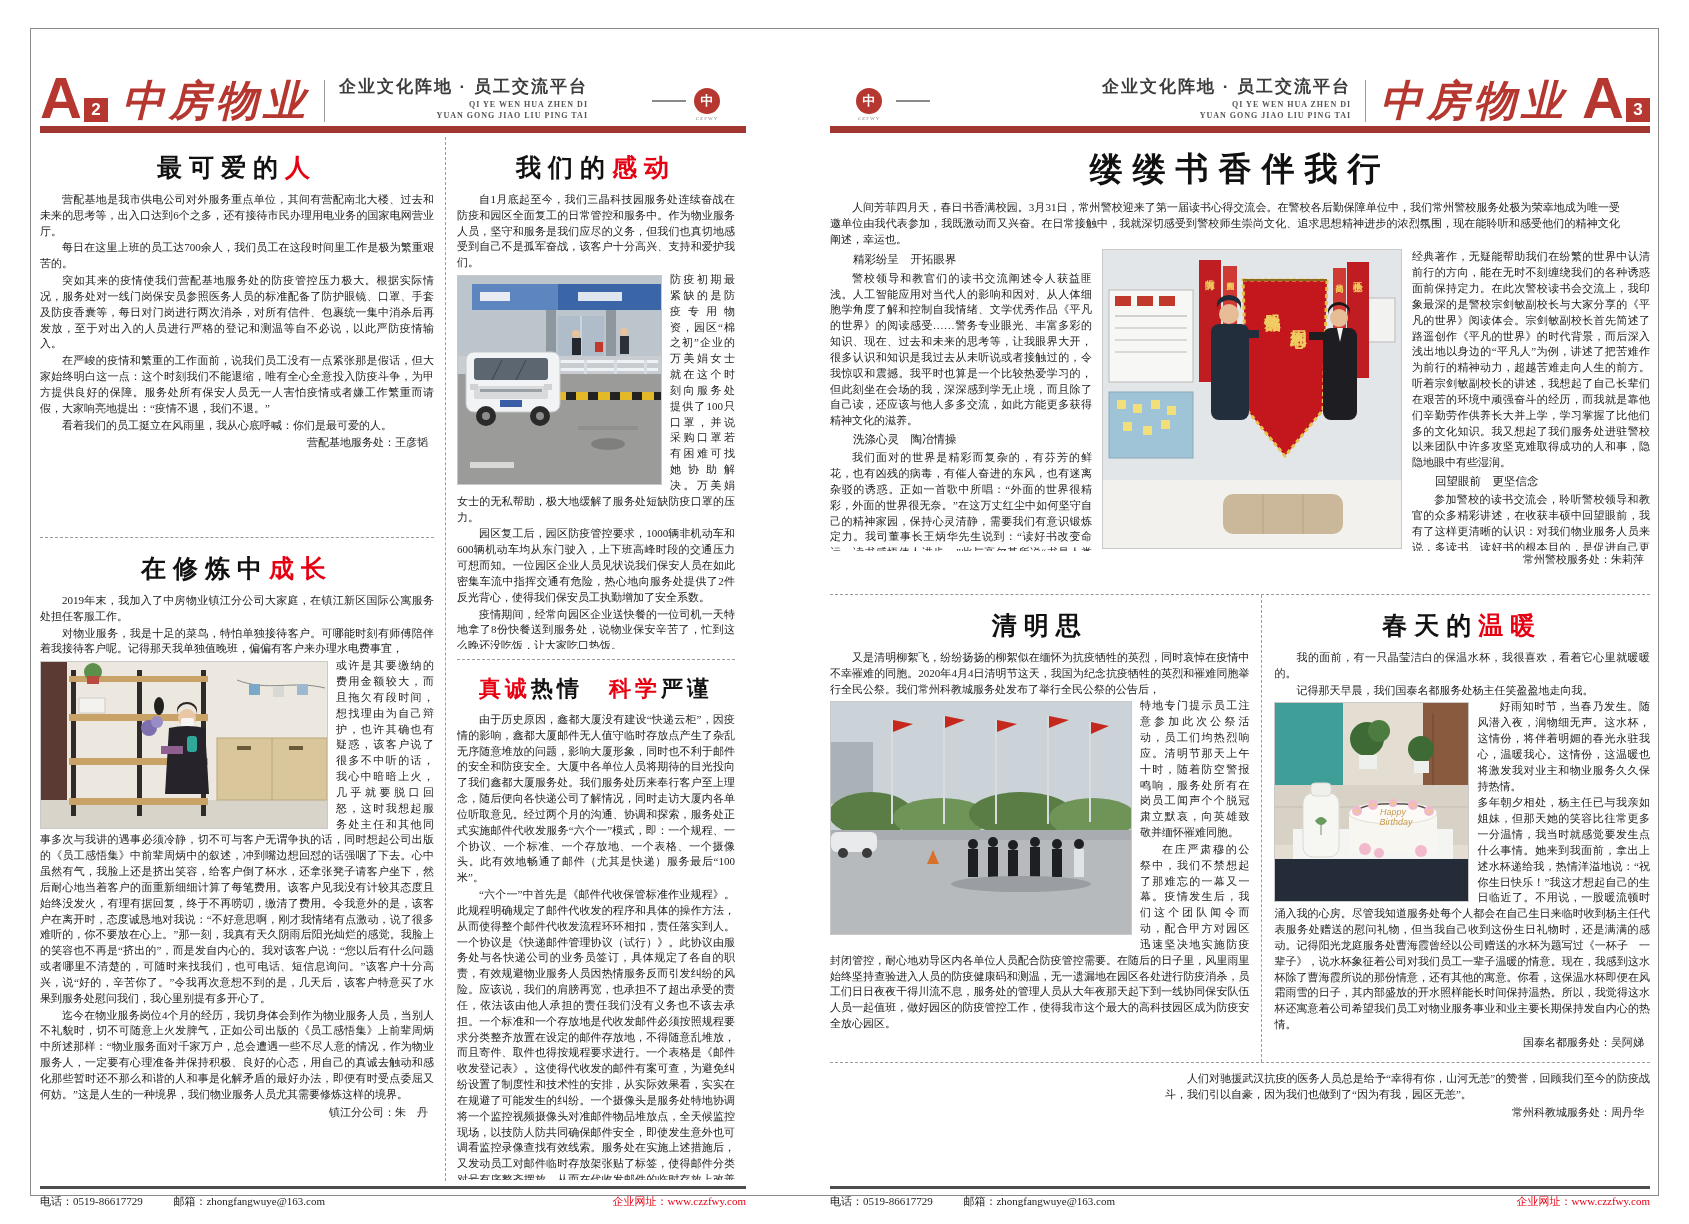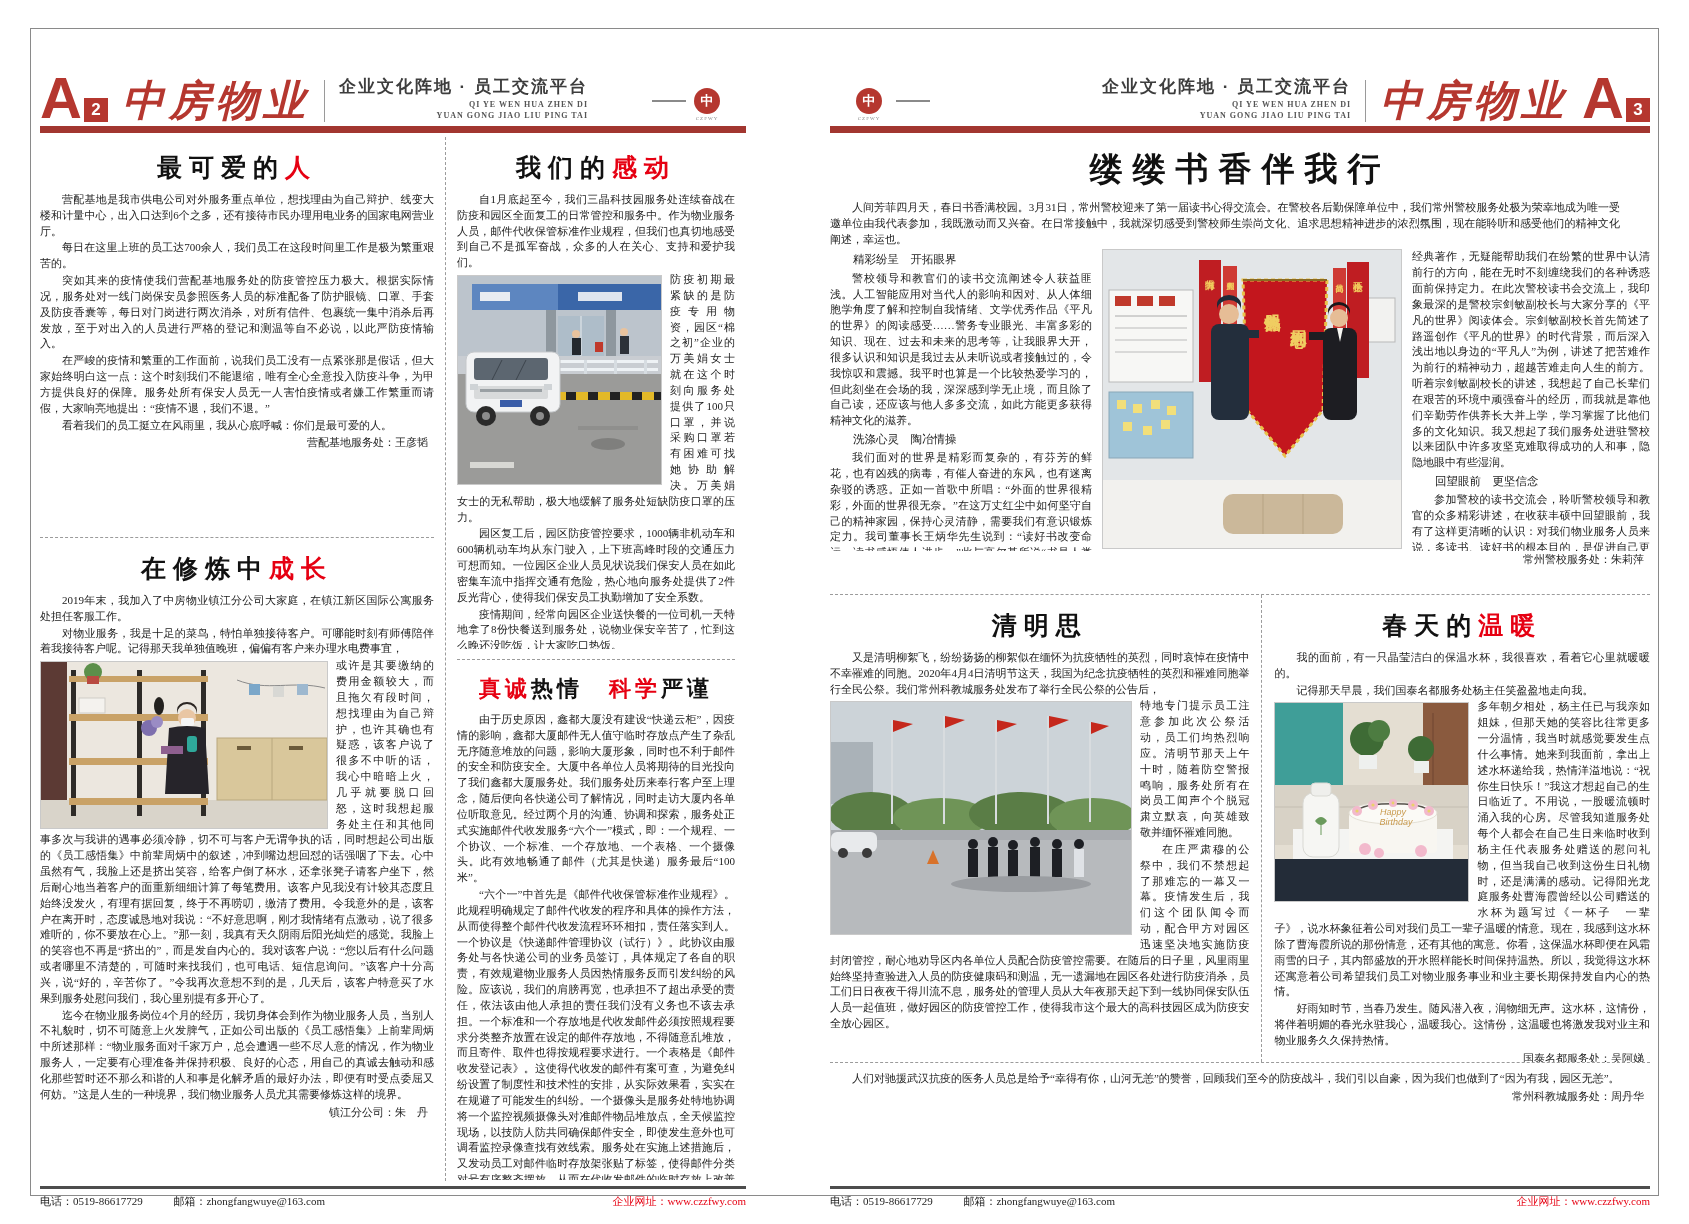--- a/index.html
+++ b/index.html
@@ -42,21 +42,21 @@
   .tri-row{display:flex;gap:10px;height:302px;overflow:hidden;margin-top:2px;}
   .tri-l{width:262px;}
   .tri-m{width:300px;flex:none;}
   .tri-r{width:238px;}
   .tri-m .photo{float:none;margin:0;}
   .top-art{height:455px;overflow:hidden;}
   
   .bottom-box{display:flex;border-top:1px dashed #9b9b9b;border-bottom:1px dashed #9b9b9b;height:467px;overflow:hidden;margin-top:6px;}
   .bb-l{width:420px;padding:0 12px 0 0;border-right:1px dashed #9b9b9b;overflow:hidden;}
   .bb-r{width:376px;padding-left:12px;overflow:hidden;}
-  .final-row{display:flex;margin-top:8px;flex-direction:column;}
+  .final-row{display:flex;margin-top:8px;}
   .final-row .spacer{width:335px;flex:none;}
   .final-row .para{flex:1;}
   
   .foot{position:absolute;top:1186px;}
   .foot-a2{left:40px;width:706px;}
   .foot-a3{left:830px;width:820px;}
   .foot-bar{height:3px;background:#4d4d4d;}
   .foot-row{display:flex;justify-content:space-between;font-size:11px;padding-top:5px;color:#222;}
   .foot-left span{margin-right:28px;}
   .foot-site{color:#e60012;font-weight:400;}
@@ -88,21 +88,21 @@
         <div class="pinyin">YUAN GONG JIAO LIU PING TAI</div>
       </div>
     </header>
     <div class="red-bar"></div>
 
     <div class="cols">
 
       <div class="col1">
         <article class="art" style="height:390px;">
           <h2 class="art-title"><span>最可爱的</span><span class="rt">人</span></h2>
-          <p class="para">营配基地是我市供电公司对外服务重点单位，想找理由为自己辩护、线变大楼和计量中心，出入口达到6个之多，还有接待市民办理用电业务的国家电网营业厅。</p>
+          <p class="para">营配基地是我市供电公司对外服务重点单位，其间有营配南北大楼、过去和未来的思考等，出入口达到6个之多，还有接待市民办理用电业务的国家电网营业厅。</p>
           <p class="para">每日在这里上班的员工达700余人，我们员工在这段时间里工作是极为繁重艰苦的。</p>
           <p class="para">突如其来的疫情使我们营配基地服务处的防疫管控压力极大。根据实际情况，服务处对一线门岗保安员参照医务人员的标准配备了防护眼镜、口罩、手套及防疫香囊等，每日对门岗进行两次消杀，对所有信件、包裹统一集中消杀后再发放，至于对出入的人员进行严格的登记和测温等自不必说，以此严防疫情输入。</p>
           <p class="para">在严峻的疫情和繁重的工作面前，说我们员工没有一点紧张那是假话，但大家始终明白这一点：这个时刻我们不能退缩，唯有全心全意投入防疫斗争，为甲方提供良好的保障。服务处所有保安人员无一人害怕疫情或者嫌工作繁重而请假，大家响亮地提出：“疫情不退，我们不退。”</p>
           <p class="para">看着我们的员工挺立在风雨里，我从心底呼喊：你们是最可爱的人。</p>
           <div class="sig">营配基地服务处：王彦韬</div>
         </article>
         <div class="hdiv"></div>
         <article class="art" style="height:640px;">
           <h2 class="art-title"><span>在修炼中</span><span class="rt">成长</span></h2>
           <p class="para">2019年末，我加入了中房物业镇江分公司大家庭，在镇江新区国际公寓服务处担任客服工作。</p>
@@ -142,21 +142,21 @@
           </svg>
           <p class="para" style="text-indent:0;">或许是其要缴纳的费用金额较大，而且拖欠有段时间，想找理由为自己辩护，也许其确也有疑惑，该客户说了很多不中听的话，我心中暗暗上火，几乎就要脱口回怒，这时我想起服务处主任和其他同事多次与我讲的遇事必须冷静，切不可与客户无谓争执的话，同时想起公司出版的《员工感悟集》中前辈周炳中的叙述，冲到嘴边想回怼的话强咽了下去。心中虽然有气，我脸上还是挤出笑容，给客户倒了杯水，还拿张凳子请客户坐下，然后耐心地当着客户的面重新细细计算了每笔费用。该客户见我没有计较其态度且始终没发火，有理有据回复，终于不再唠叨，缴清了费用。令我意外的是，该客户在离开时，态度诚恳地对我说：“不好意思啊，刚才我情绪有点激动，说了很多难听的，你不要放在心上。”那一刻，我真有天久阴雨后阳光灿烂的感觉。我脸上的笑容也不再是“挤出的”，而是发自内心的。我对该客户说：“您以后有什么问题或者哪里不清楚的，可随时来找我们，也可电话、短信息询问。”该客户十分高兴，说“好的，辛苦你了。”令我再次意想不到的是，几天后，该客户特意买了水果到服务处慰问我们，我心里别提有多开心了。</p>
           <p class="para">迄今在物业服务岗位4个月的经历，我切身体会到作为物业服务人员，当别人不礼貌时，切不可随意上火发脾气，正如公司出版的《员工感悟集》上前辈周炳中所述那样：“物业服务面对千家万户，总会遭遇一些不尽人意的情况，作为物业服务人，一定要有心理准备并保持积极、良好的心态，用自己的真诚去触动和感化那些暂时还不那么和谐的人和事是化解矛盾的最好办法，即便有时受点委屈又何妨。”这是人生的一种境界，我们物业服务人员尤其需要修炼这样的境界。</p>
           <div class="sig">镇江分公司：朱　丹</div>
         </article>
       </div>
 
       <div class="col2">
         <article class="art" style="height:512px;">
           <h2 class="art-title"><span>我们的</span><span class="rt">感动</span></h2>
-          <p class="para">自1月底起至今，我们三晶科技园服务处连续奋战在防疫和园区全面复工的日常管控和服务中。作为物业服务人员，邮件代收保管标准作业规程，但我们也真切地感受到自己不是孤军奋战，众多的人在关心、支持和爱护我们。</p>
+          <p class="para">自1月底起至今，我们三晶科技园服务处连续奋战在防疫和园区全面复工的日常管控和服务中。作为物业服务人员，坚守和服务是我们应尽的义务，但我们也真切地感受到自己不是孤军奋战，该客户十分高兴、支持和爱护我们。</p>
 
           <svg class="photo" width="203" height="208" viewBox="0 0 203 208">
             <rect width="203" height="208" fill="#c9cdd2"></rect>
             <rect x="0" y="0" width="203" height="80" fill="#bcc4cc"></rect>
             <rect x="14" y="8" width="189" height="26" fill="#3a66a8"></rect>
             <rect x="14" y="8" width="86" height="26" fill="#5d86c0"></rect>
             <rect x="22" y="16" width="30" height="9" fill="#e8ecf2"></rect>
             <rect x="120" y="16" width="44" height="9" fill="#dfe5ee"></rect>
             <rect x="88" y="34" width="10" height="46" fill="#8e979e"></rect>
             <rect x="148" y="34" width="10" height="46" fill="#8e979e"></rect>
@@ -385,22 +385,22 @@
               <circle cx="118" cy="100" r="1.4"></circle>
           </g>
           <text x="118" y="112" font-size="9" font-style="italic" fill="#c99a4e" text-anchor="middle">Happy</text>
           <text x="121" y="122" font-size="9" font-style="italic" fill="#c99a4e" text-anchor="middle">Birthday</text>
           <rect x="28" y="90" width="36" height="64" rx="10" fill="#f6f6f3" stroke="#d9d9d4"></rect>
           <rect x="36" y="80" width="20" height="13" rx="4" fill="#efefec" stroke="#d9d9d4"></rect>
           <path d="M40,118 q6,-8 12,0 q-6,8 -12,0" fill="#6a9a5c"></path>
           <line x1="46" y1="118" x2="46" y2="132" stroke="#6a9a5c"></line>
           <rect x="0" y="156" width="193" height="42" fill="#232c38"></rect>
         </svg>
+        <p class="para">好雨知时节，当春乃发生。随风潜入夜，润物细无声。这水杯，这情份，将伴着明媚的春光永驻我心，温暖我心。这情份，这温暖也将激发我对业主和物业服务久久保持热情。</p>
         <p class="para" style="text-indent:0;">多年朝夕相处，杨主任已与我亲如姐妹，但那天她的笑容比往常更多一分温情，我当时就感觉要发生点什么事情。她来到我面前，拿出上述水杯递给我，热情洋溢地说：“祝你生日快乐！”我这才想起自己的生日临近了。不用说，一股暖流顿时涌入我的心房。尽管我知道服务处每个人都会在自己生日来临时收到杨主任代表服务处赠送的慰问礼物，但当我自己收到这份生日礼物时，还是满满的感动。记得阳光龙庭服务处曹海霞曾经以公司赠送的水杯为题写过《一杯子　一辈子》，说水杯象征着公司对我们员工一辈子温暖的情意。现在，我感到这水杯除了曹海霞所说的那份情意，还有其他的寓意。你看，这保温水杯即便在风霜雨雪的日子，其内部盛放的开水照样能长时间保持温热。所以，我觉得这水杯还寓意着公司希望我们员工对物业服务事业和业主要长期保持发自内心的热情。</p>
-        <p class="para">好雨知时节，当春乃发生。随风潜入夜，润物细无声。这水杯，这情份，将伴着明媚的春光永驻我心，温暖我心。这情份，这温暖也将激发我对业主和物业服务久久保持热情。</p>
         <div class="sig">国泰名都服务处：吴阿娣</div>
       </article>
     </div>
 
     <div class="final-row">
       <div class="spacer"></div>
       <div style="flex:1;">
         <p class="para">人们对驰援武汉抗疫的医务人员总是给予“幸得有你，山河无恙”的赞誉，回顾我们至今的防疫战斗，我们引以自豪，因为我们也做到了“因为有我，园区无恙”。</p>
         <div class="sig">常州科教城服务处：周丹华</div>
       </div>

